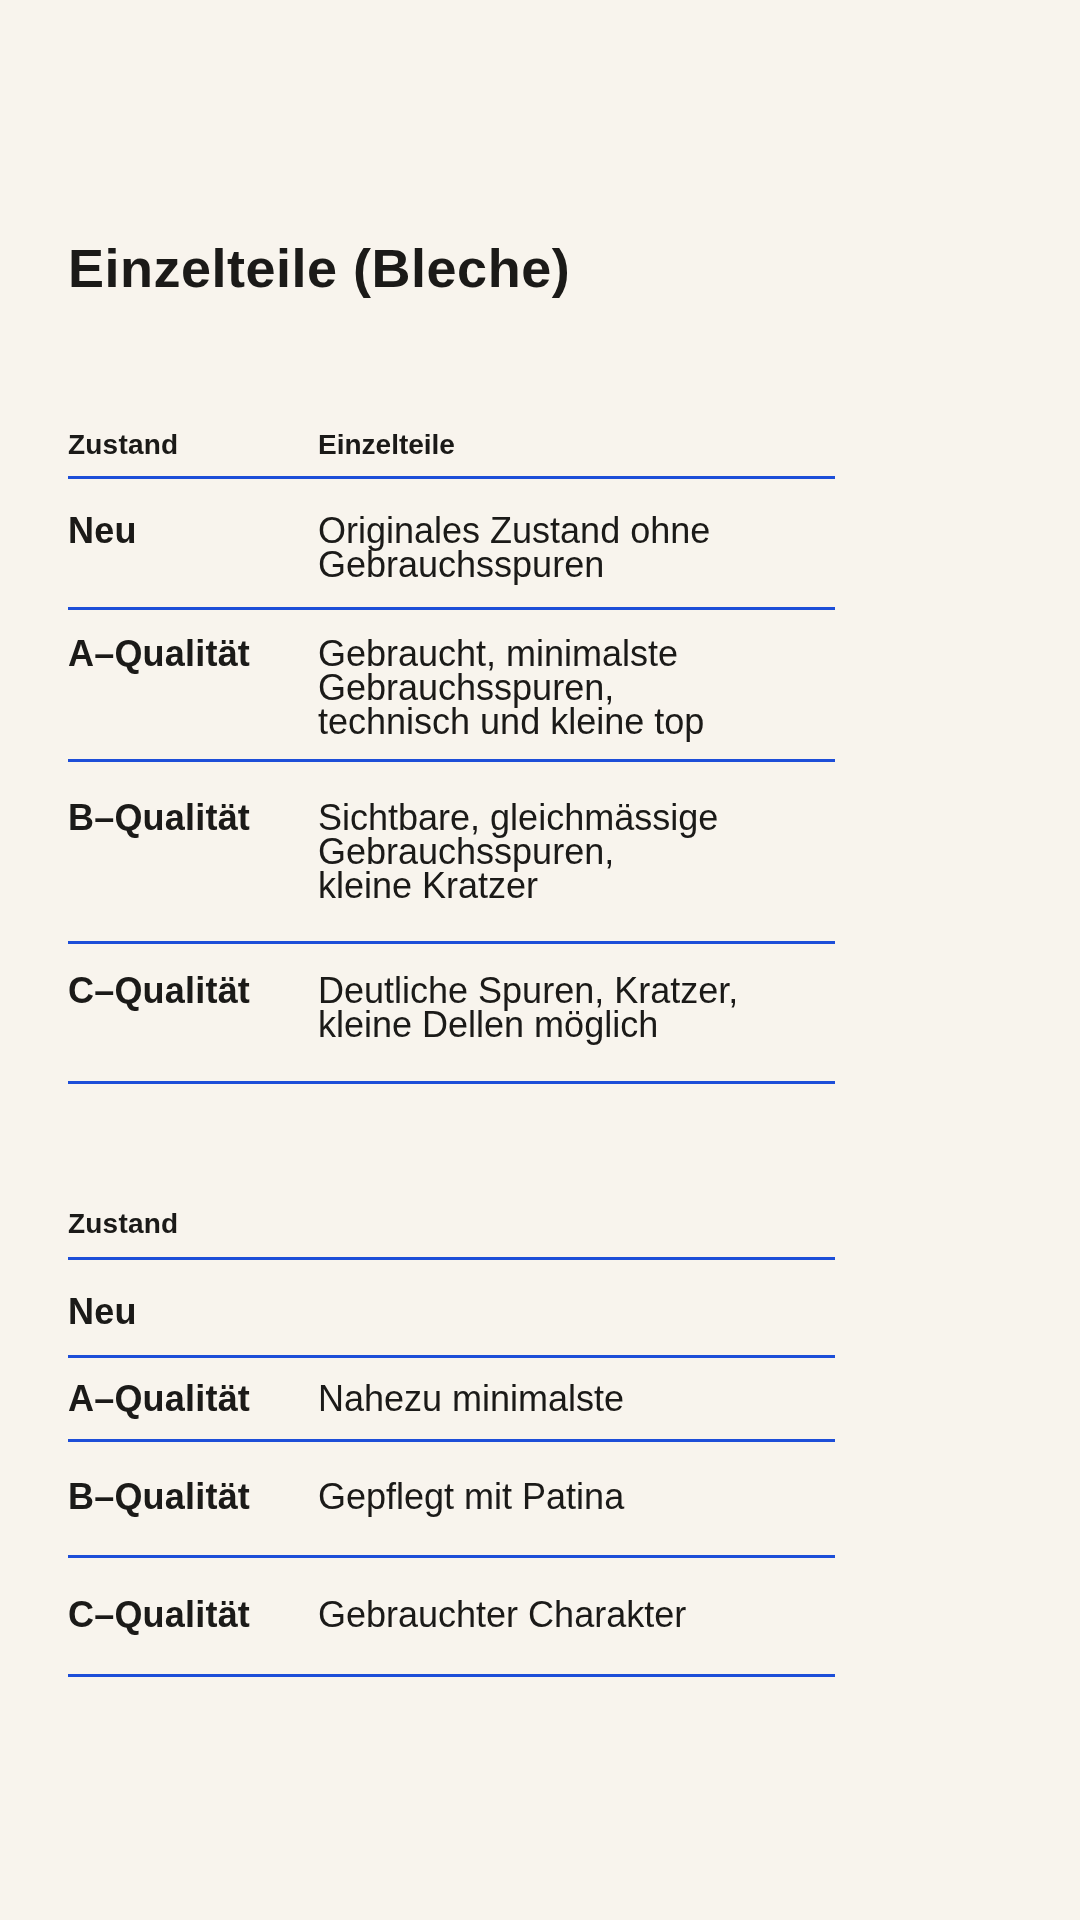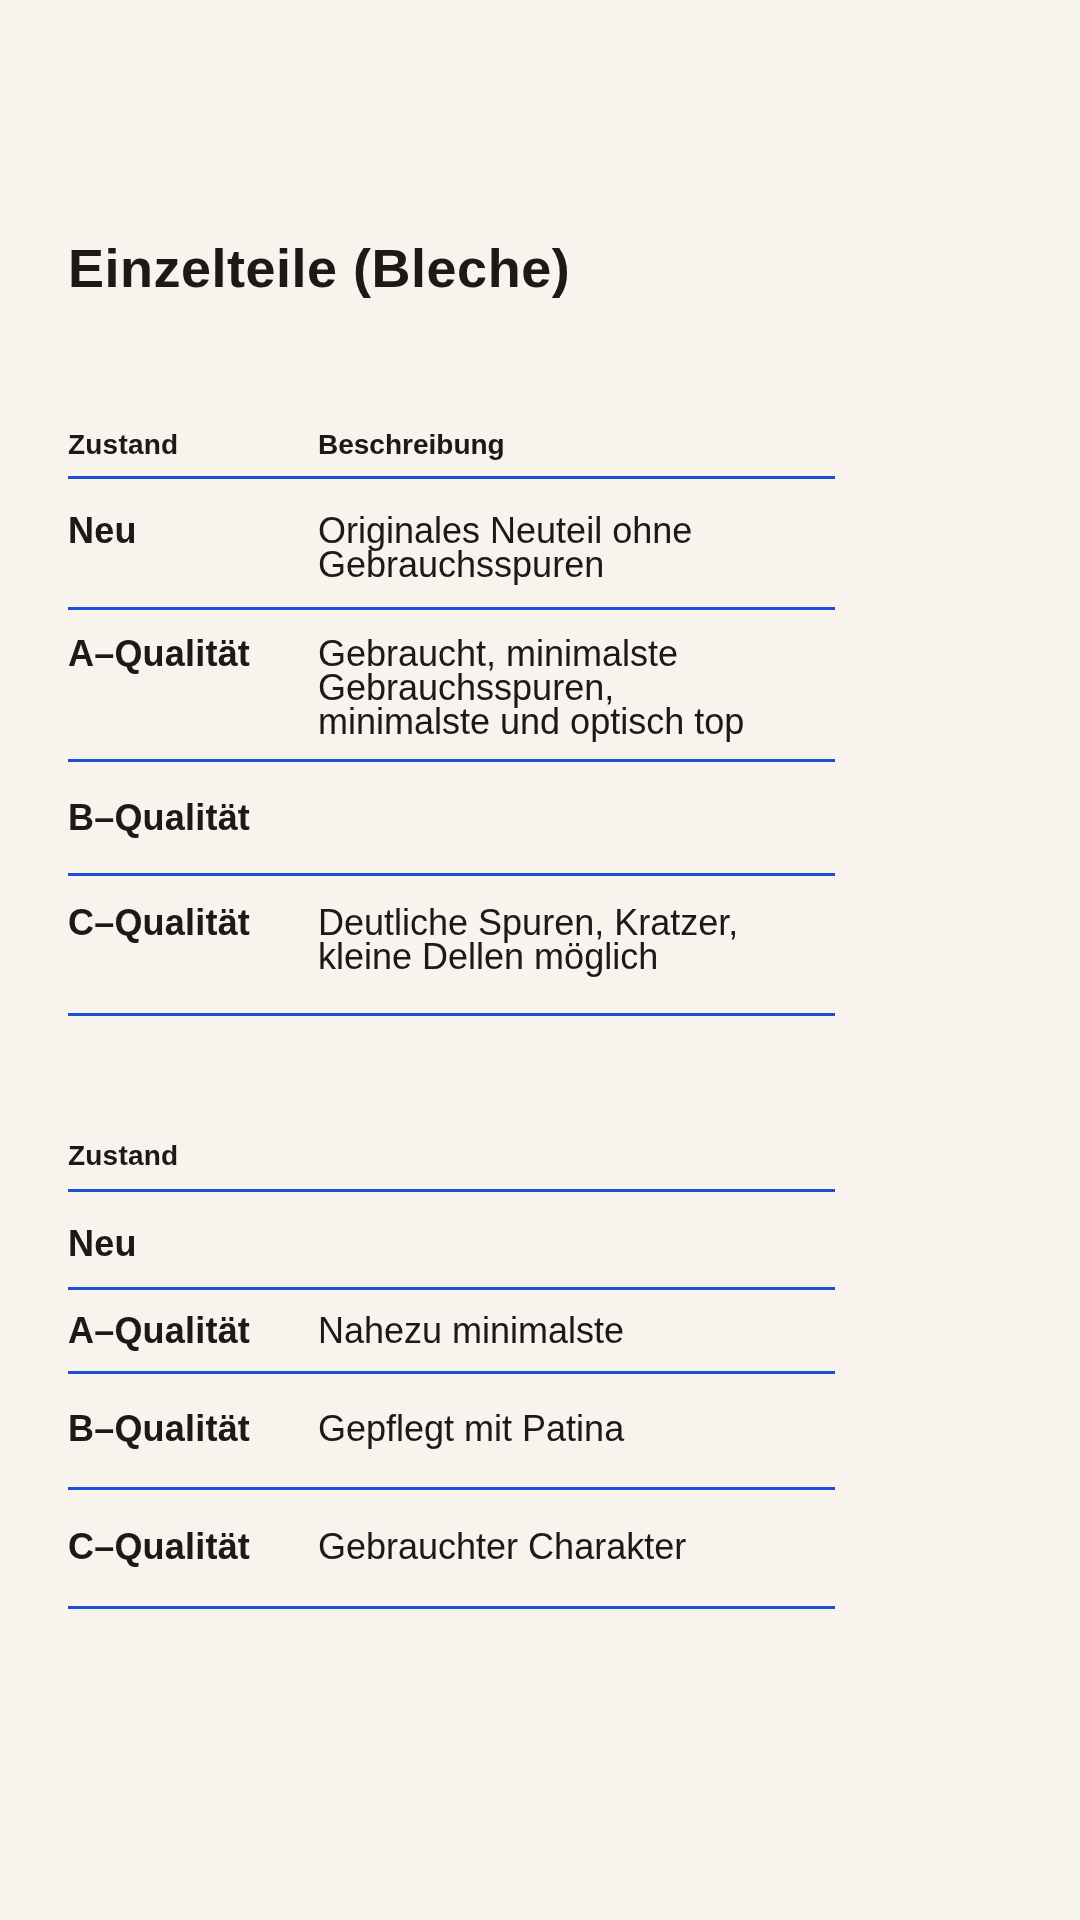--- a/index.html
+++ b/index.html
@@ -50,33 +50,35 @@
 <body>
 
 <div class="page">
   <div class="content">
 
     <h1 class="page-title">Einzelteile (Bleche)</h1>
 
     <div class="cond-table table-1">
       <div class="trow thead">
         <div class="cell cell-zustand">Zustand</div>
-        <div class="cell">Beschreibung</div>
+        <div class="cell">Einzelteile</div>
       </div>
       <div class="trow r1">
         <div class="cell cell-zustand">Neu</div>
-        <div class="cell cell-desc">Originales Neuteil ohne Gebrauchsspuren</div>
+        <div class="cell cell-desc">Originales Zustand ohne Gebrauchsspuren</div>
       </div>
       <div class="trow r2">
         <div class="cell cell-zustand">A–Qualität</div>
         <div class="cell cell-desc">Gebraucht, minimalste Gebrauchsspuren,
-minimalste und optisch top</div>
+technisch und kleine top</div>
       </div>
       <div class="trow r3">
         <div class="cell cell-zustand">B–Qualität</div>
+        <div class="cell cell-desc">Sichtbare, gleichmässige Gebrauchsspuren,
+kleine Kratzer</div>
       </div>
       <div class="trow r4">
         <div class="cell cell-zustand">C–Qualität</div>
         <div class="cell cell-desc">Deutliche Spuren, Kratzer, kleine Dellen möglich</div>
       </div>
     </div>
 
     <div class="cond-table table-2">
       <div class="trow thead">
         <div class="cell cell-zustand">Zustand</div>

